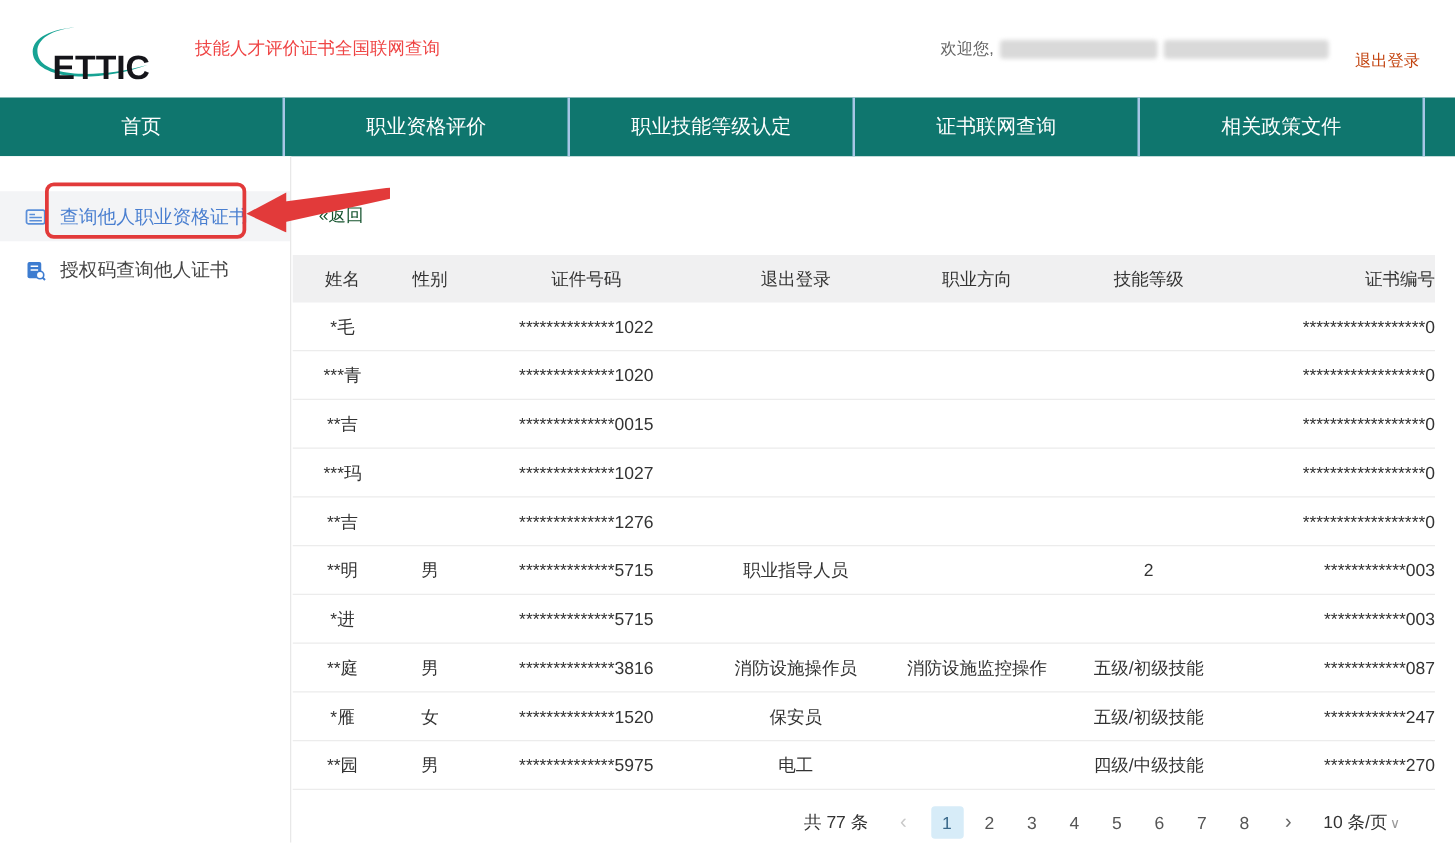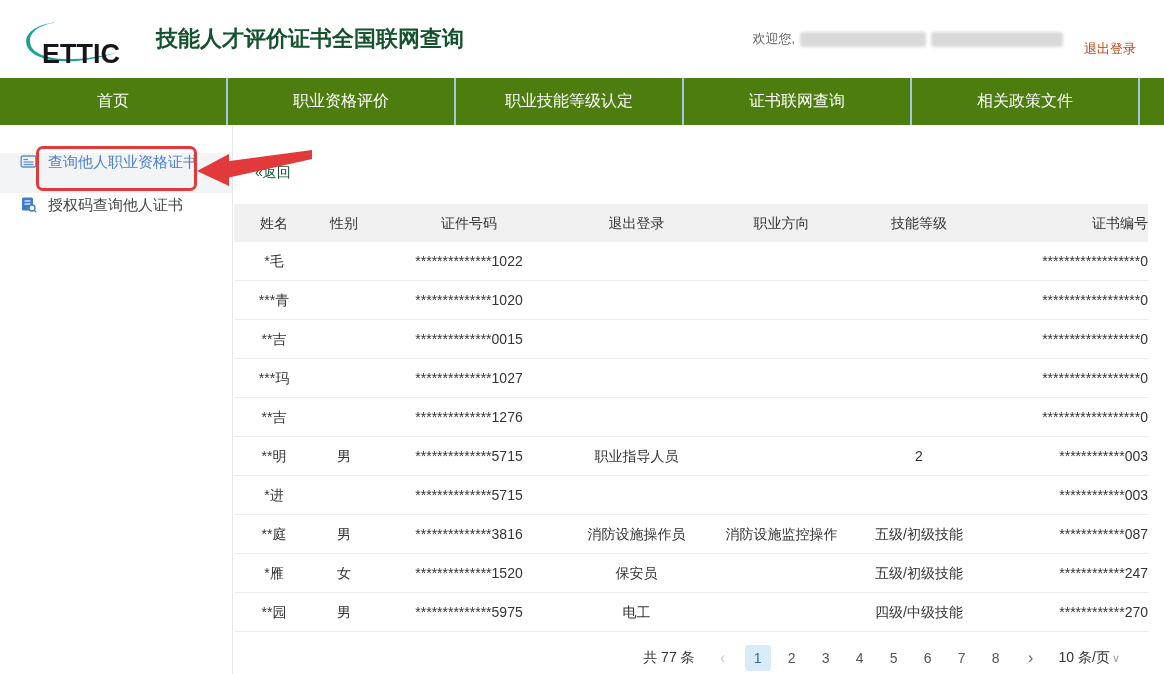--- a/index.html
+++ b/index.html
@@ -6,39 +6,39 @@
   html,body { width:1164px; height:674px; overflow:hidden; background:#fff;
     font-family:"Liberation Sans","DejaVu Sans",sans-serif; color:#333; }
 
   
   .header { position:absolute; left:0; top:0; width:1164px; height:78px; background:#fff;
     display:flex; align-items:center; }
   .logo-wrap { position:relative; margin-left:20px; width:128px; height:48px; }
   .logo-swoosh { position:absolute; left:0; top:2px; }
   .logo-text { position:absolute; left:22px; top:8px; font-size:27px; font-weight:bold;
     color:#15151a; letter-spacing:0px;margin-top:16px; }
-  .site-title { margin-left:8px; font-size:22px; font-weight:bold; color:#14532d; }
+  .site-title { margin-left:8px; font-size:14px; font-weight:normal; color:#ef4444; }
   .header-right { margin-left:auto; margin-right:28px; display:flex; align-items:center; gap:5px; }
   .welcome { font-size:13px; color:#666; }
   .redacted { height:15px; background:#d9d9d9; border-radius:3px; filter:blur(1.5px); }
   .redacted.r1 { width:126px; }
   .redacted.r2 { width:132px; }
   .logout { font-size:13px; color:#c2410c; margin-left:16px; cursor:pointer;margin-top:20px; }
 
   
-  .navbar { position:absolute; left:0; top:78px; width:1164px; height:47px; background:#4d7c0f;
+  .navbar { position:absolute; left:0; top:78px; width:1164px; height:47px; background:#0f766e;
     display:flex; }
   .nav-item { flex:0 0 228px; display:flex; align-items:center; justify-content:center;
     color:#fff; font-size:16px; border-right:2px solid #a6c6e6; cursor:pointer; }
   .nav-stub { flex:1; }
 
   
   .sidebar { position:absolute; left:0; top:125px; width:233px; height:549px; background:#fff;
     border-right:1px solid #e8e8e8; padding-top:28px; }
-  .side-item { height:40px; display:flex; padding-left:20px; gap:11px;
+  .side-item { height:40px; display:flex; align-items:center; padding-left:20px; gap:11px;
     font-size:15px; color:#444; margin-bottom:3px; cursor:pointer; }
   .side-item.selected { background:#f3f4f6; color:#4a7fd0; }
   .side-item svg { flex:0 0 auto; }
 
   
   .anno-box { position:absolute; left:36px; top:146px; width:161px; height:45px;
     border:3px solid #e23a3a; border-radius:7px; z-index:7; pointer-events:none; }
   .anno-arrow { position:absolute; left:197px; top:150px; z-index:7; pointer-events:none; }
 
   

